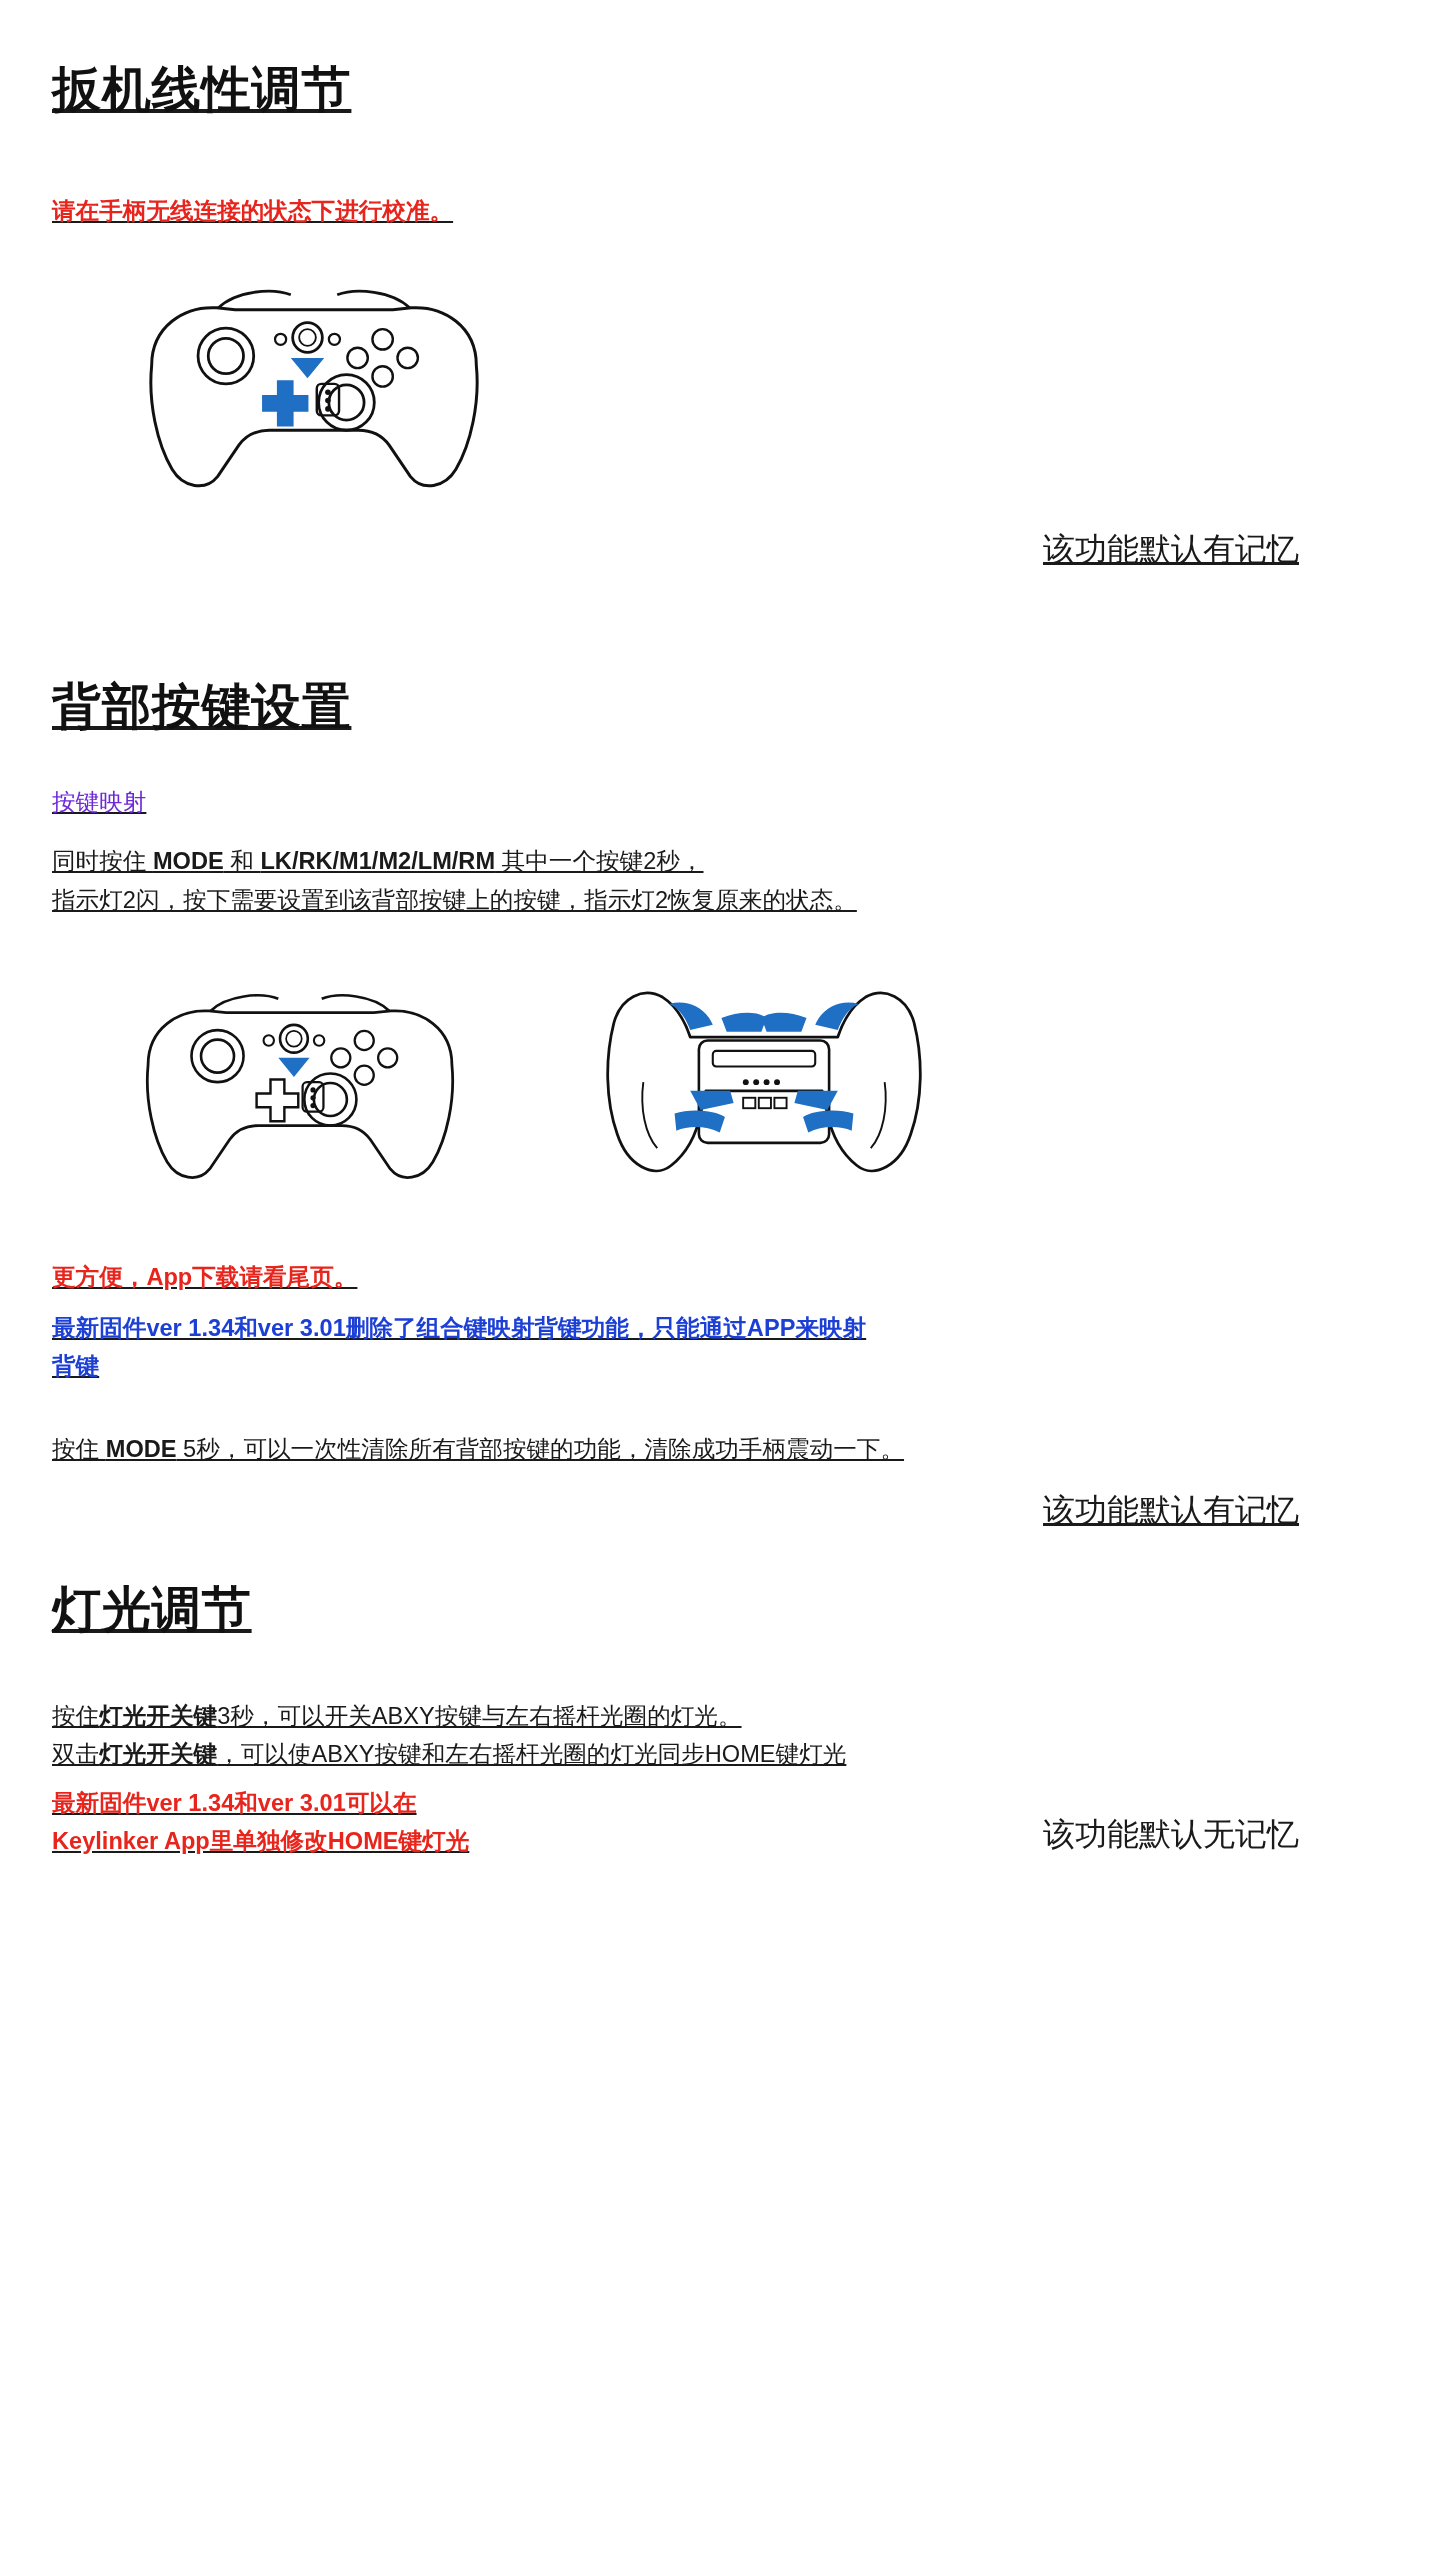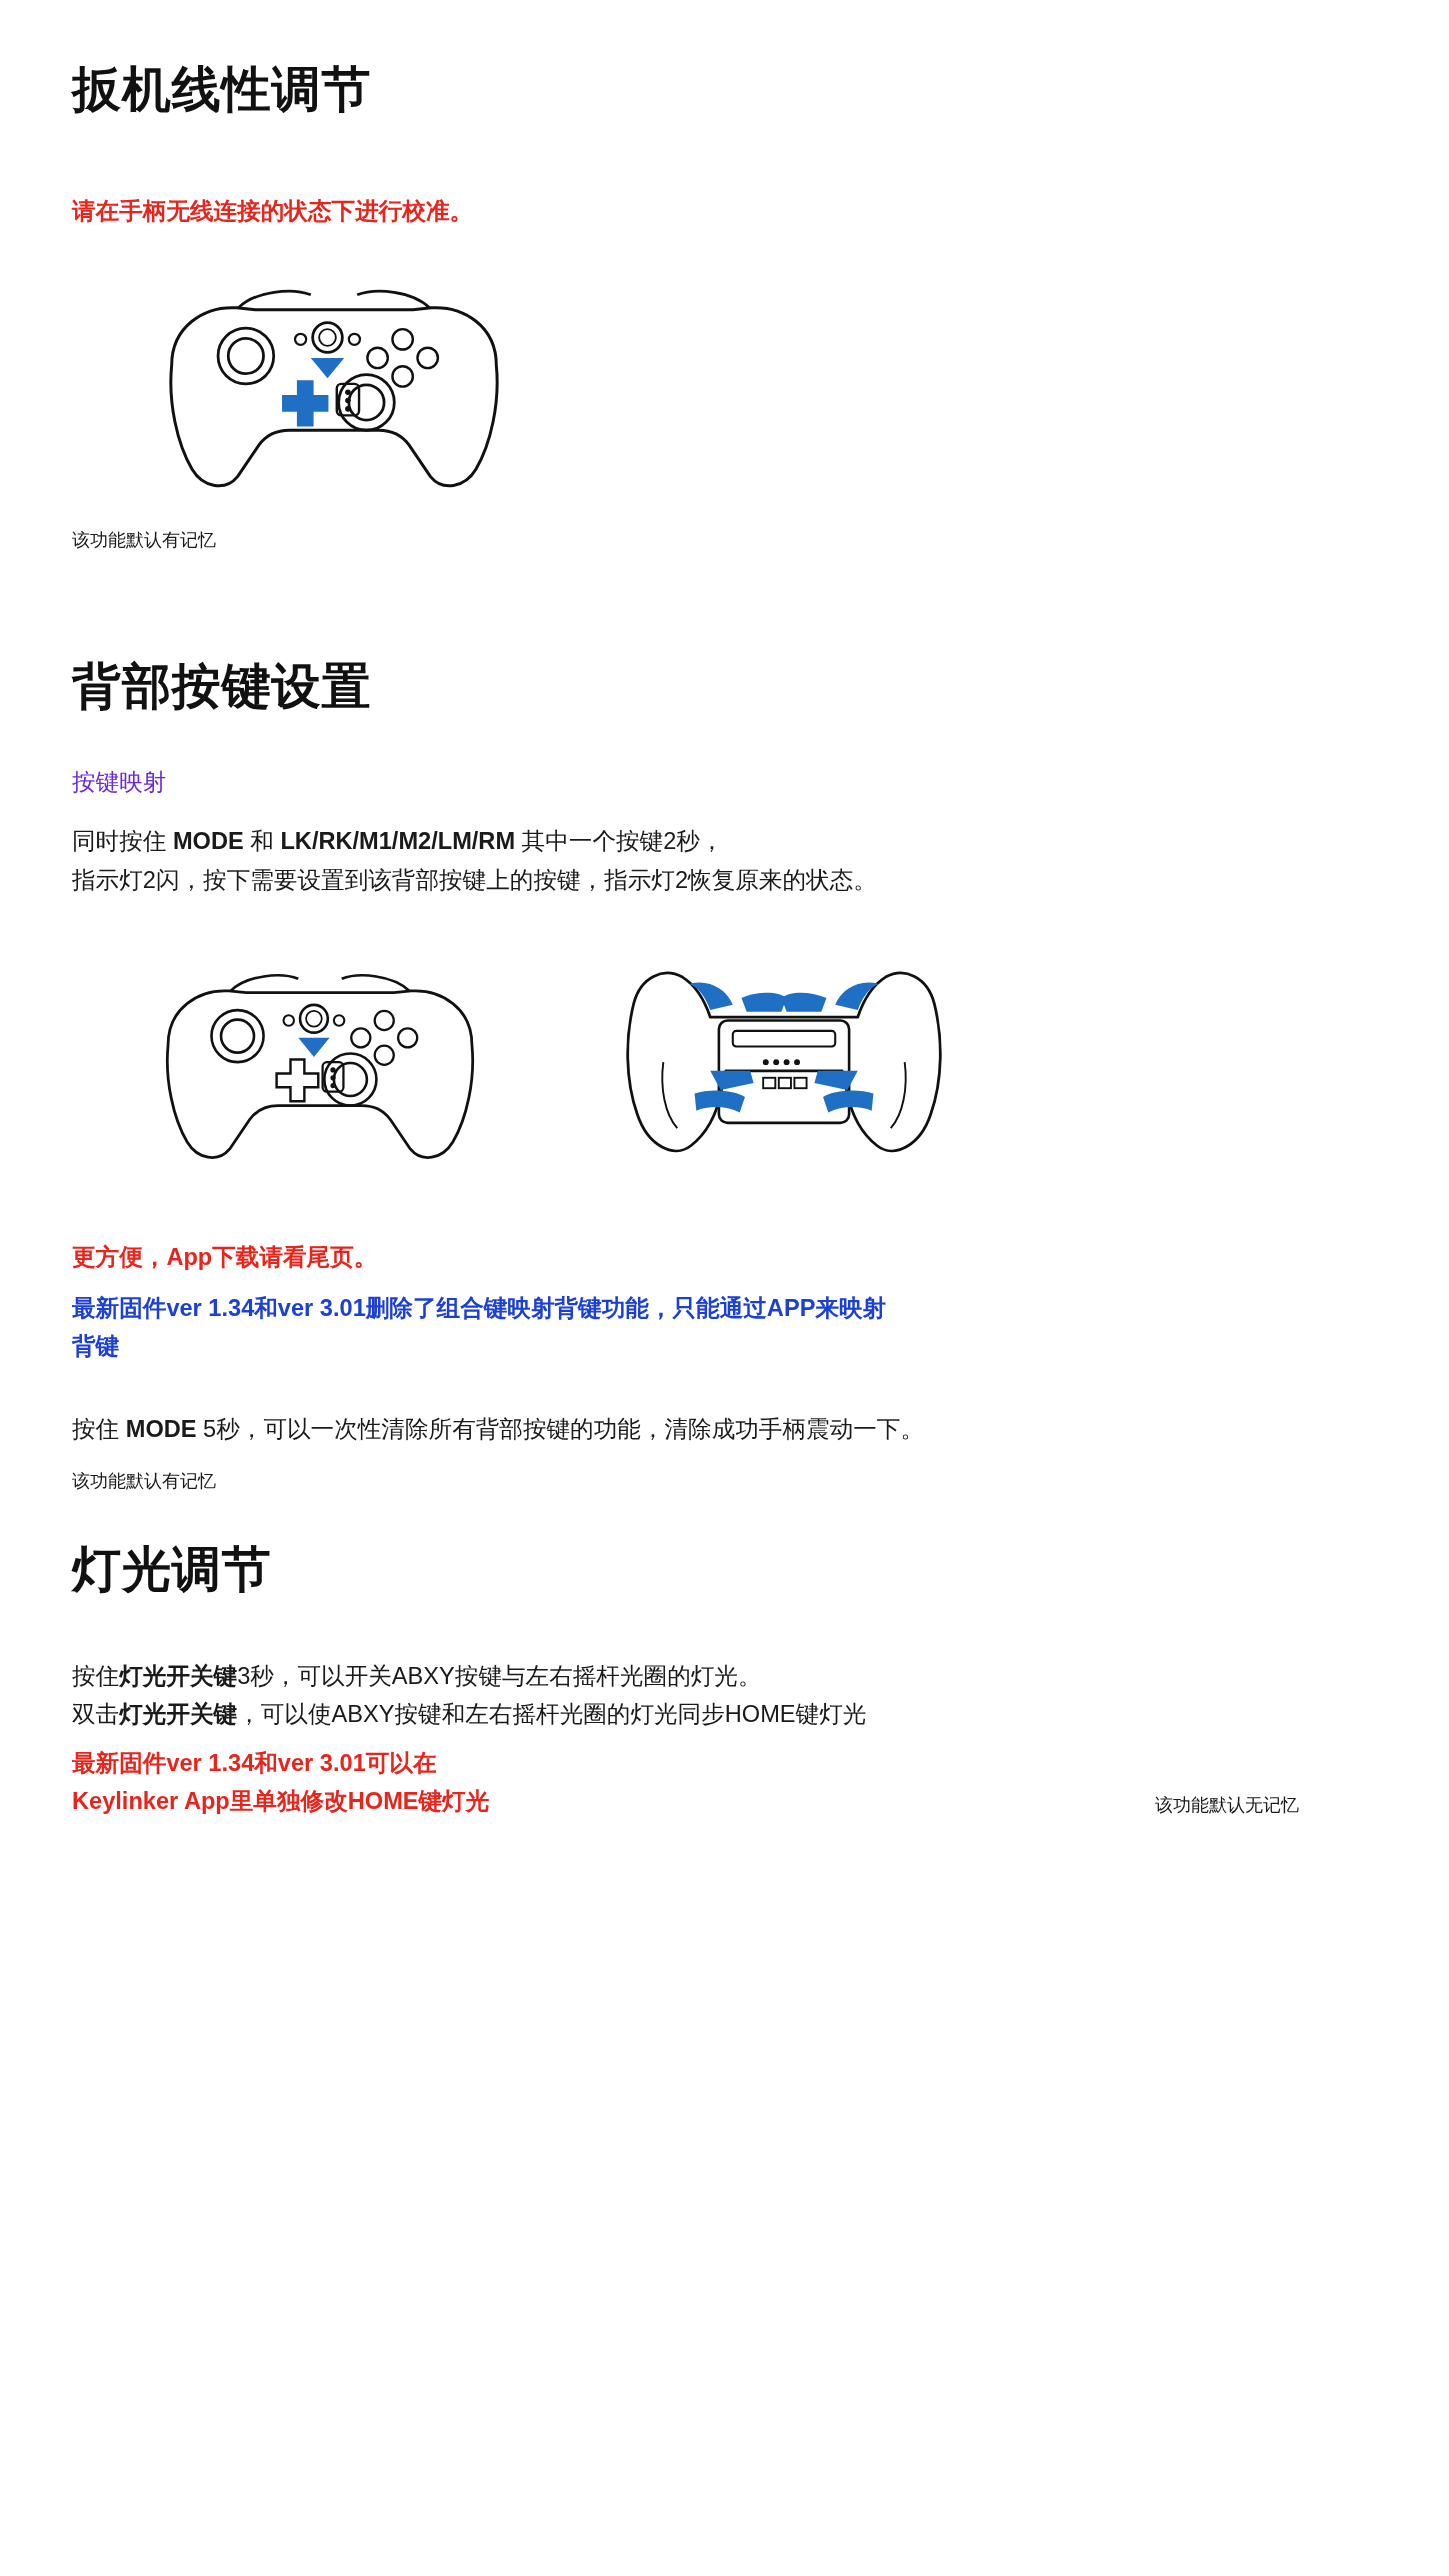--- a/index.html
+++ b/index.html
@@ -15,22 +15,23 @@
     position: relative;
   }
   .page {
     position: relative;
     width: 1449px;
     min-height: 2576px;
     padding: 0;
     box-sizing: border-box;
   }
   .content {
-    padding-left: 72px;
+    padding-left: 52px;
     padding-right: 65px;
+    text-decoration: underline;
   }
   h1.section-title {
     font-size: 49px;
     font-weight: bold;
     letter-spacing: 0.9px;
     margin: 0;
     color: #111;
     font-family: "Liberation Sans", "DejaVu Sans", sans-serif;
   }
   .para {
@@ -45,22 +46,23 @@
   }
   .blue {
     color: #1c3fd6;
     font-weight: bold;
   }
   .plain-label {
     font-size: 23.6px;
     color: #6d28d9;
   }
   .memory-note {
-    font-size: 18px;
+    font-size: 32px;
     color: #1a1a1a;
+    text-align: right;
     padding-right: 85px;
   }
   .illus-row {
     display: flex;
     align-items: flex-start;
     gap: 56px;
     padding-left: 44px;
   }
   .illus {
     flex: 0 0 auto;

